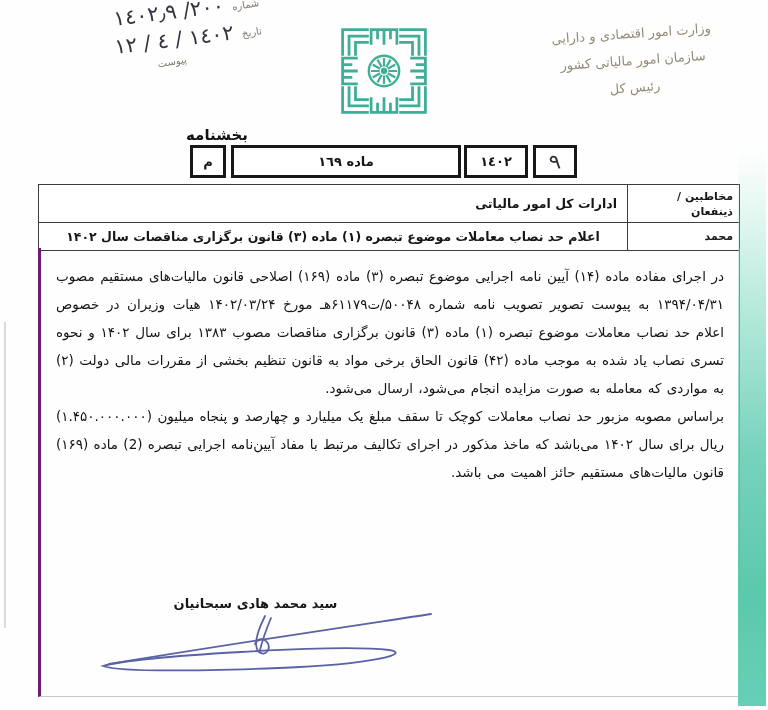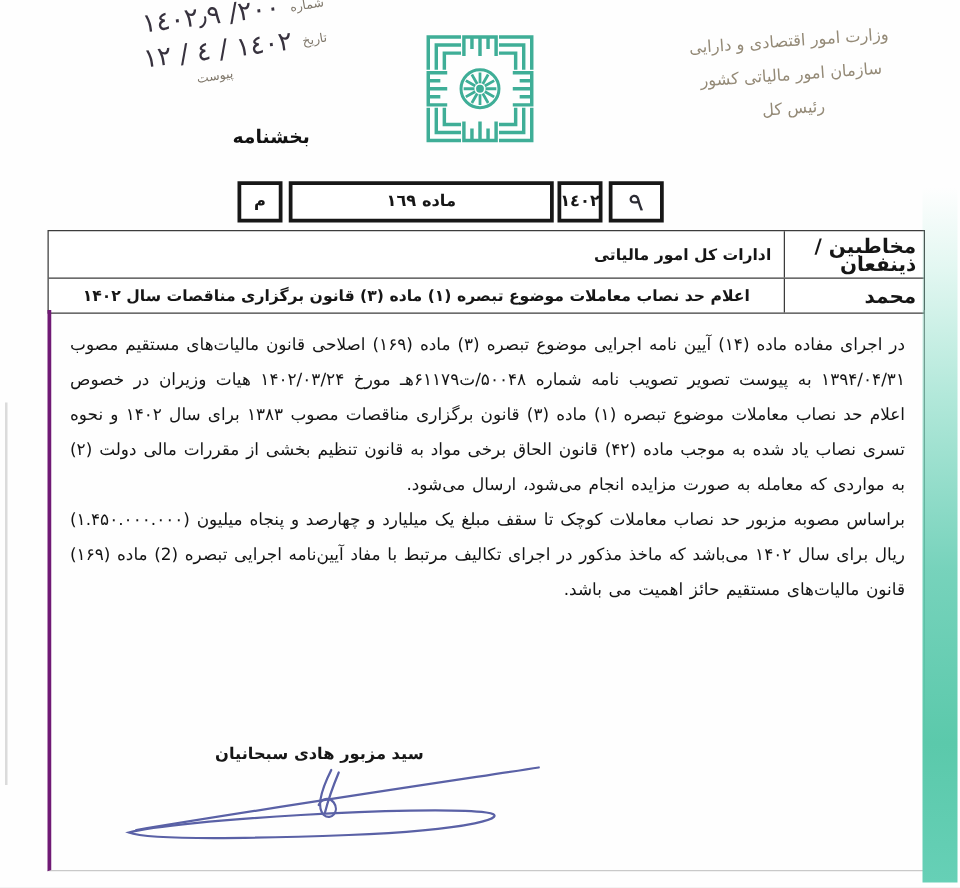--- a/index.html
+++ b/index.html
@@ -13,35 +13,35 @@
   .hand-label{font-size:10px;color:#6a6152;opacity:.85;transform:rotate(-3deg);white-space:nowrap;}
   .hand-value{font-size:21px;color:#37323e;direction:ltr;letter-spacing:1px;white-space:nowrap;transform:rotate(-1deg);}
   .hand-attach{margin-right:78px;margin-top:2px;}
   
   .emblem{position:absolute;left:338px;top:25px;width:92px;height:92px;}
   
   .letterhead{position:absolute;right:26px;top:20px;width:218px;text-align:center;
     transform:rotate(-4deg);color:#948a77;font-size:13px;line-height:27px;direction:rtl;}
   .letterhead div{white-space:nowrap;}
   
-  .doc-title{position:absolute;left:186px;top:100px;font-size:15px;font-weight:bold;color:#121212;direction:rtl;}
+  .doc-title{position:absolute;left:186px;top:126px;font-size:15px;font-weight:bold;color:#121212;direction:rtl;}
   
   .class-row{position:absolute;left:190px;top:145px;height:33px;display:flex;direction:ltr;gap:5px;align-items:stretch;}
   .cbox{border:3px solid #171717;display:flex;align-items:center;justify-content:center;
     font-weight:bold;font-size:13px;background:#fff;box-sizing:border-box;}
   .cbox-m{width:36px;}
-  .cbox-article{width:212px;}
-  .cbox-year{width:36px;margin-left:-2px;}
+  .cbox-article{width:230px;}
+  .cbox-year{width:64px;margin-left:-2px;}
   .cbox-serial{width:44px;font-weight:400;font-size:21px;}
   .cbox-serial span{display:inline-block;transform:rotate(-9deg);color:#2c2c34;}
   
   .meta-table{position:absolute;left:38px;top:184px;width:702px;border:1px solid #3c3c3c;direction:rtl;box-sizing:border-box;background:#fff;}
   .meta-row{display:flex;}
   .meta-row + .meta-row{border-top:1px solid #3c3c3c;}
-  .meta-label{width:112px;border-left:1px solid #3c3c3c;font-weight:bold;font-size:16px;
+  .meta-label{width:112px;border-left:1px solid #3c3c3c;font-weight:bold;font-size:11px;
     padding:3px 6px;line-height:15px;box-sizing:border-box;display:flex;align-items:center;}
   .meta-value{flex:1;display:flex;align-items:center;font-weight:bold;font-size:12.5px;padding:0 10px;box-sizing:border-box;}
   .row-addressee{height:37px;}
   .row-subject{height:27px;}
   .row-subject .meta-value{justify-content:center;text-align:right;}
   
   .body-box{position:absolute;left:38px;top:248px;width:702px;height:449px;box-sizing:border-box;
     border-left:3px solid #701a75;border-right:1px solid #6a6a6a;border-bottom:1px solid #c9c9c9;
     padding:14px 15px 0 15px;direction:rtl;}
   .body-box p{margin:0;text-align:justify;font-size:13.5px;line-height:28px;color:#141414;word-spacing:1px;}
@@ -126,21 +126,21 @@
       <div class="meta-label">محمد</div>
       <div class="meta-value">اعلام حد نصاب معاملات موضوع تبصره (۱) ماده (۳) قانون برگزاری مناقصات سال ۱۴۰۲</div>
     </div>
   </div>
 
   <div class="body-box">
     <p>در اجرای مفاده ماده (۱۴) آیین نامه اجرایی موضوع تبصره (۳) ماده (۱۶۹) اصلاحی قانون مالیات‌های مستقیم مصوب ۱۳۹۴/۰۴/۳۱ به پیوست تصویر تصویب نامه شماره ۵۰۰۴۸/ت۶۱۱۷۹هـ مورخ ۱۴۰۲/۰۳/۲۴ هیات وزیران در خصوص اعلام حد نصاب معاملات موضوع تبصره (۱) ماده (۳) قانون برگزاری مناقصات مصوب ۱۳۸۳ برای سال ۱۴۰۲ و نحوه تسری نصاب یاد شده به موجب ماده (۴۲) قانون الحاق برخی مواد به قانون تنظیم بخشی از مقررات مالی دولت (۲) به مواردی که معامله به صورت مزایده انجام می‌شود، ارسال می‌شود.</p>
     <p>براساس مصوبه مزبور حد نصاب معاملات کوچک تا سقف مبلغ یک میلیارد و چهارصد و پنجاه میلیون (۱.۴۵۰.۰۰۰.۰۰۰) ریال برای سال ۱۴۰۲ می‌باشد که ماخذ مذکور در اجرای تکالیف مرتبط با مفاد آیین‌نامه اجرایی تبصره (2) ماده (۱۶۹) قانون مالیات‌های مستقیم حائز اهمیت می باشد.</p>
   </div>
 
-  <div class="sig-name">سید مزبور هادی سبحانیان</div>
+  <div class="sig-name">سید محمد هادی سبحانیان</div>
   <div class="sig-svg">
     <svg viewBox="0 0 370 80" width="372" height="80">
       <g fill="none" stroke-width="1.8" stroke-linecap="round" stroke="#5a61a6">
         <path d="M352 8 C 300 16, 150 38, 30 58"></path>
         <path d="M24 60 C 60 50, 260 38, 310 44 C 332 47, 300 58, 200 62 C 120 65, 40 66, 24 60 Z"></path>
         <path d="M186 10 C 178 26, 174 40, 180 46 C 186 51, 193 43, 188 36 C 184 31, 178 33, 176 38"></path>
         <path d="M192 12 C 187 24, 183 36, 181 44"></path>
       </g>
     </svg>
   </div>

